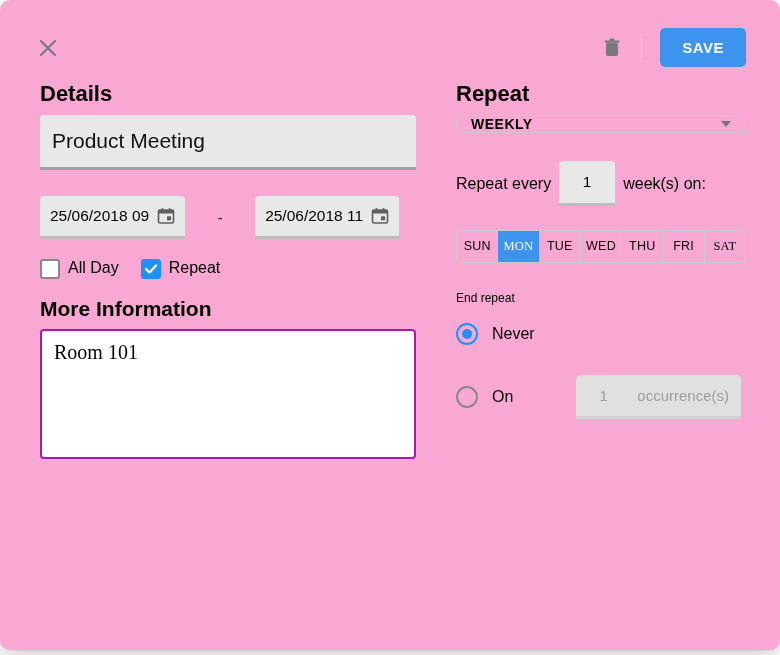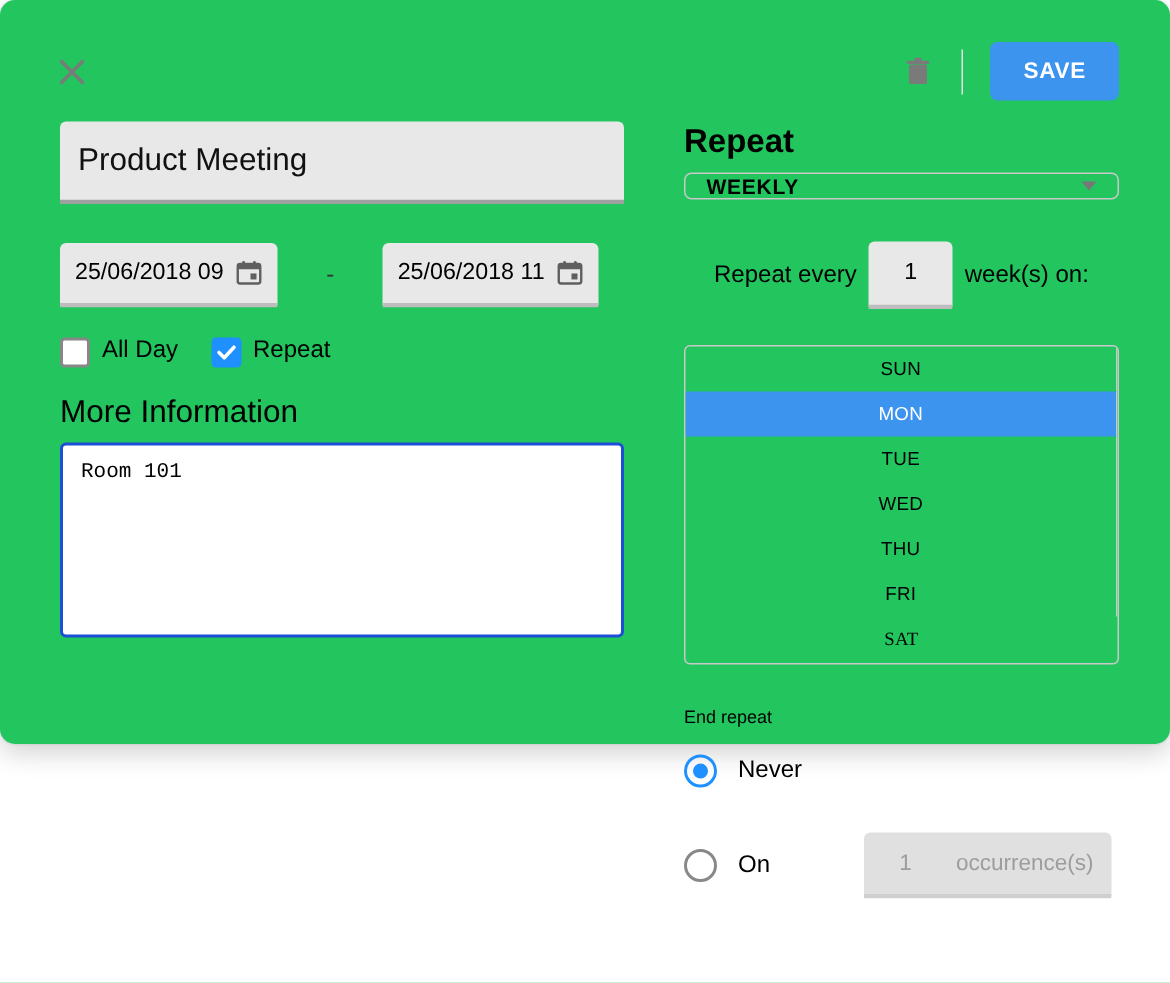--- a/index.html
+++ b/index.html
@@ -1,18 +1,18 @@
 <!DOCTYPE html>
 <html><head>
 <meta charset="utf-8">
 <style>
   * { box-sizing: border-box; margin: 0; padding: 0; }
   html, body { width: 780px; height: 655px; font-family: -apple-system, Helvetica, Arial, sans-serif; background: #fff; }
   .card {
-    width: 780px; height: 496px; background: #22c55e; border-radius: 10px;
+    width: 780px; height: 650px; background: #f9a8d4; border-radius: 10px;
     box-shadow: 0 6px 18px rgba(0,0,0,.18), 0 0 0 1px rgba(0,0,0,.04);
     position: relative; padding: 0;
   }
   .topbar { display:flex; align-items:center; justify-content:space-between; padding: 28px 34px 0 34px; }
   .close { width:28px; height:28px; display:flex; align-items:center; justify-content:center; cursor:pointer; color:#777; }
   .top-right { display:flex; align-items:center; gap:10px; }
   .trash { width:22px; height:22px; color:#787878; display:flex; align-items:center; justify-content:center; cursor:pointer; }
   .vsep { width:1px; height:30px; background:#e2e2e2; margin:0 8px; }
   .save-btn { background:#3c94ee; color:#fff; font-weight:700; font-size:15px; letter-spacing:.5px; border:none; border-radius:5px; padding:11px 22px; cursor:pointer; }
   .content { display:flex; padding: 14px 28px 0 40px; gap: 40px; }
@@ -28,35 +28,35 @@
   .date-field { background:#e8e8e8; display:flex; align-items:flex-end; gap:8px;
     padding:11px 10px; border-radius:4px 4px 0 0; font-size:15.5px; border-bottom:3px solid #bdbdbd; }
   .date-field .cal-icon { color:#5f5f5f; }
   .dash { width:70px; text-align:center; font-size:16px; color:#333; }
   .checks { display:flex; align-items:center; gap:22px; margin-top:20px; font-size:16px; }
   .cbwrap { display:flex; align-items:flex-start; gap:8px; cursor:pointer; }
   .cb { width:20px; height:20px; border:2px solid #888; border-radius:3px; display:flex; align-items:center; justify-content:center; background:#fff; }
   .cb.checked { background:#1e90ff; border-color:#1e90ff; }
   .cb.checked svg { display:block; }
   .cb svg { display:none; }
-  .moreinfo-h { font-size:21px; font-weight:400; margin-top:18px; margin-bottom:8px; }
-  .textarea { width:100%; height:130px; border:2px solid #1d4ed8; border-radius:4px; padding:10px 12px; font-size:14px; outline:none; resize:none; font-family:Liberation Mono, monospace; }
+  .moreinfo-h { font-size:21px; font-weight:700; margin-top:18px; margin-bottom:8px; }
+  .textarea { width:100%; height:130px; border:2px solid #a21caf; border-radius:4px; padding:10px 12px; font-size:20px; outline:none; resize:none; font-family:Liberation Serif, serif; }
 
   .select {
     width: 290px; border:1px solid #c9c9c9; border-radius:5px; padding:0 14px; font-size:14px; font-weight:800;
     display:flex; align-items:center; justify-content:space-between; letter-spacing:.5px; cursor:pointer;
   }
   .caret { width:0;height:0;border-left:5px solid transparent;border-right:5px solid transparent;border-top:6px solid #777; }
-  .repeat-row { display:flex; align-items:center; gap:8px; margin-top:28px; font-size:16px;margin-left:20px; }
+  .repeat-row { display:flex; align-items:center; gap:8px; margin-top:28px; font-size:16px; }
   .num-input { width:56px; text-align:center; background:#e8e8e8; border:none; border-bottom:3px solid #bdbdbd; border-radius:4px 4px 0 0; padding:12px 0; font-size:15.5px; }
 
-  .days { display:flex; margin-top:24px; border:1px solid #c9c9c9; border-radius:4px; overflow:hidden; width:290px;flex-direction:column; }
+  .days { display:flex; margin-top:24px; border:1px solid #c9c9c9; border-radius:4px; overflow:hidden; width:290px; }
   .day { flex:1; text-align:center; font-size:12.5px; padding:8px 0; border-right:1px solid #c9c9c9; cursor:pointer; letter-spacing:.2px; }
   .day:last-child { border-right:none;font-family:Liberation Serif, serif; }
-  .day.selected { background:#3c94ee; color:#fff; }
+  .day.selected { background:#3c94ee; color:#fff;font-family:Liberation Serif, serif; }
 
   .endrepeat-h { font-size:12px; margin-top:28px; }
   .radio-row { display:flex; align-items:center; gap:14px; margin-top:18px; font-size:16px; }
   .radio { width:22px; height:22px; border:2px solid #888; border-radius:50%; display:flex; align-items:center; justify-content:center; cursor:pointer; }
   .radio .dot { width:10px; height:10px; border-radius:50%; background:#1e90ff; display:none; }
   .radio.selected { border-color:#1e90ff; }
   .radio.selected .dot { display:block; }
   .radio-label-col { width:70px; }
   .disabled-field { background:#e0e0e0; color:#9d9d9d; border-bottom:3px solid #cfcfcf; border-radius:4px 4px 0 0; padding:12px 12px; display:flex; align-items:center; gap:8px; font-size:15px; }
   .disabled-field.wide { justify-content:space-between; width:165px; }
@@ -86,20 +86,21 @@
         </svg>
       </div>
       <div class="vsep"></div>
       <button class="save-btn">SAVE</button>
     </div>
   </div>
 
   <div class="content">
 
     <div class="col-left">
+      <div class="section-h">Details</div>
 
       <input class="title-input" type="text" value="Product Meeting" style="">
 
       <div class="dates">
         <div class="date-field">
           <span>25/06/2018 09</span>
           <span class="cal-icon">
             <svg width="18" height="18" viewBox="0 0 18 18">
                 <rect x="1.5" y="3" width="15" height="13" rx="1.5" fill="none" stroke="#5f5f5f" stroke-width="1.6"></rect>
                 <rect x="1.5" y="3" width="15" height="3.5" fill="#5f5f5f"></rect>

